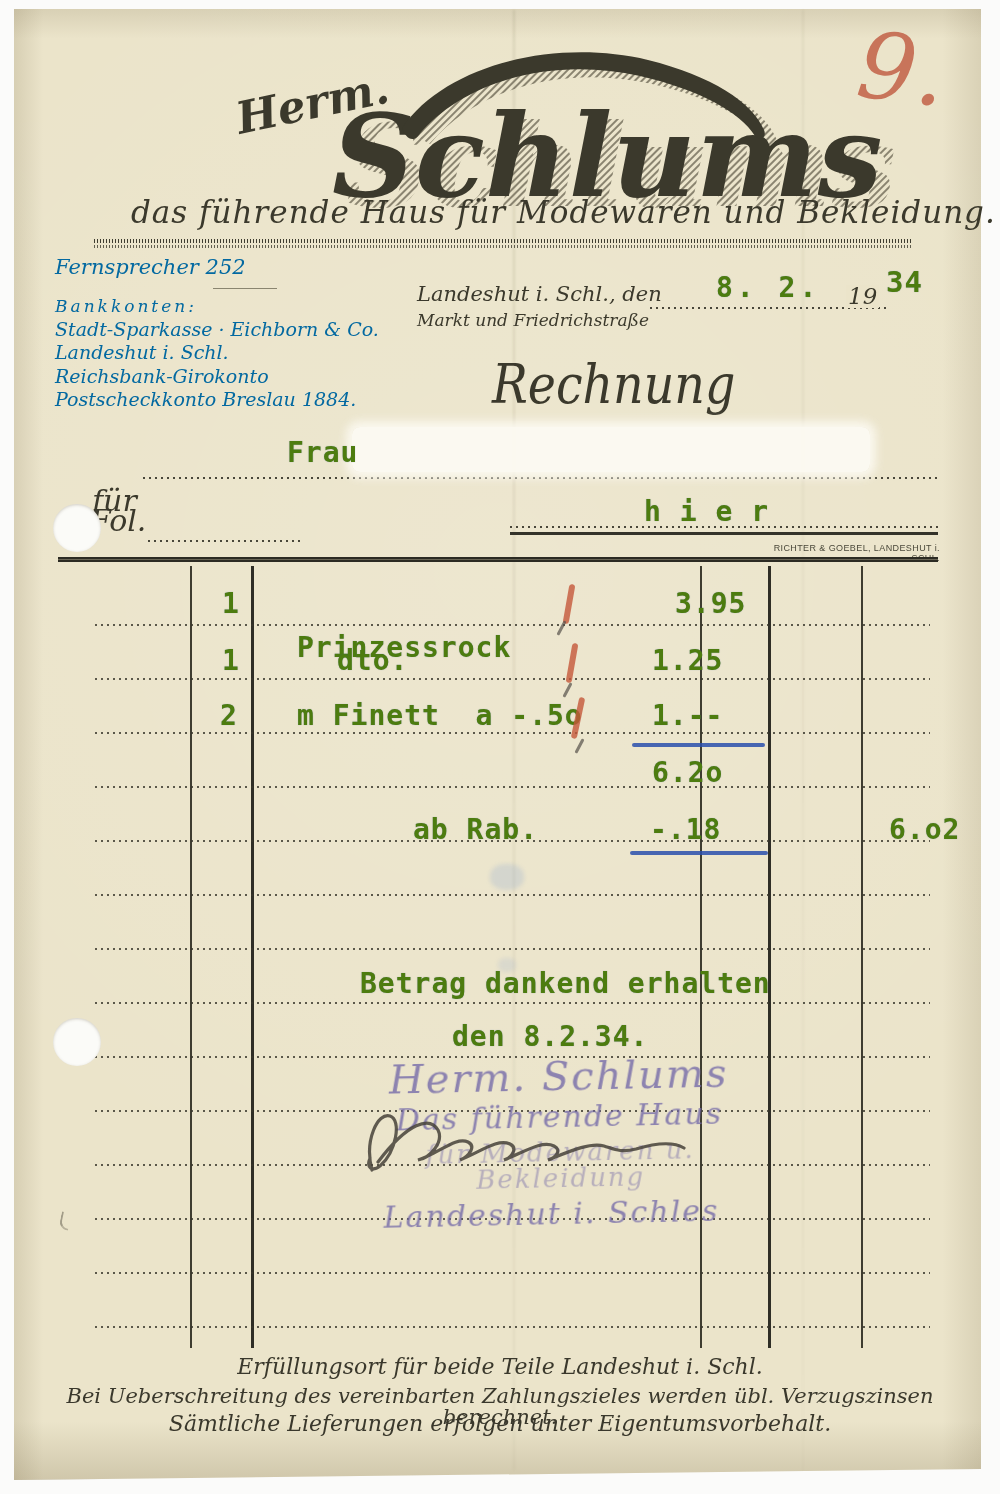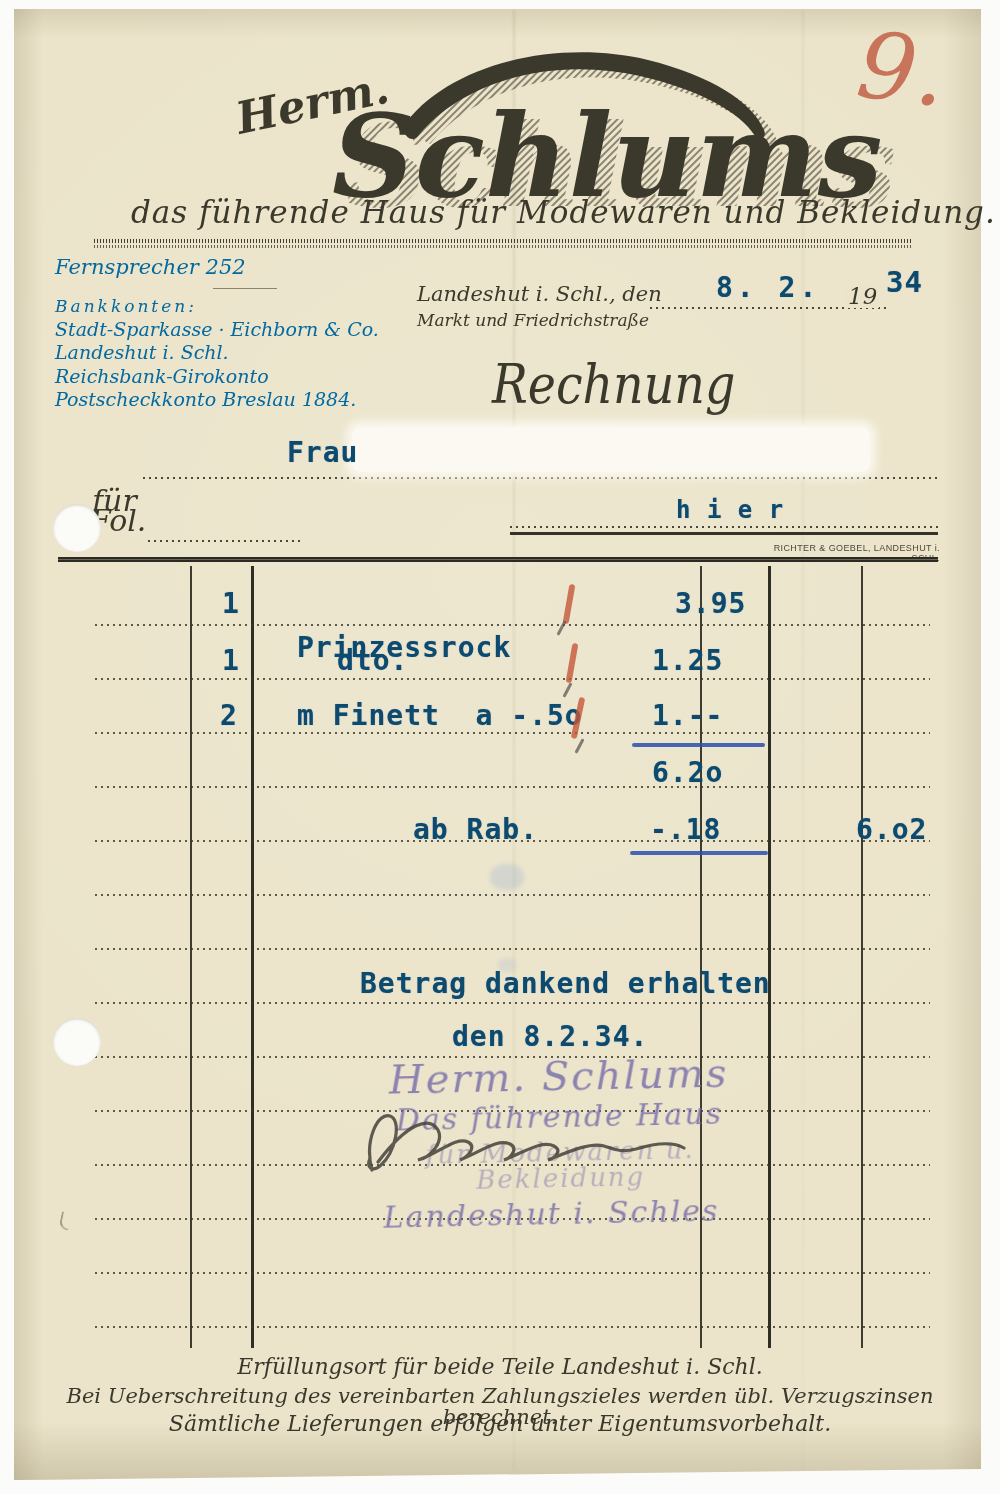--- a/index.html
+++ b/index.html
@@ -10,21 +10,21 @@
            radial-gradient(120% 80% at 50% 38%, rgba(255,255,255,0.10), rgba(0,0,0,0) 60%),
            linear-gradient(90deg, rgba(110,95,60,0.16) 0, rgba(110,95,60,0) 3%, rgba(110,95,60,0) 96%, rgba(110,95,60,0.14) 100%),
            linear-gradient(180deg, rgba(110,95,60,0.15) 0, rgba(110,95,60,0) 2%, rgba(110,95,60,0) 96%, rgba(110,95,60,0.22) 100%),
            #ebe4ca;
          clip-path:polygon(0 0,100% 0,100% calc(100% - 11px),0 100%);
          box-shadow:0 2px 4px rgba(0,0,0,0.15);}
   .content{position:absolute;left:0;top:0;width:1000px;height:1494px;}
   .abs{position:absolute;}
   .ink{color:#3b392c;}
   .it{font-style:italic;}
-  .typed{font-family:"DejaVu Sans Mono",monospace;font-weight:bold;color:#0c4a6e;
+  .typed{font-family:"DejaVu Sans Mono",monospace;font-weight:bold;color:#4d7c0f;
          white-space:pre;letter-spacing:1px;line-height:1;
          text-shadow:0 0 1px rgba(42,79,173,0.45);}
   .dotline{height:2px;background-image:repeating-linear-gradient(90deg, rgba(55,53,42,0.9) 0 2px, transparent 2px 6px);}
   .rowline{position:absolute;left:95px;width:835px;height:2px;
            background-image:repeating-linear-gradient(90deg, rgba(55,53,42,0.8) 0 2px, transparent 2px 6px);}
   .vline{position:absolute;top:566px;height:782px;background:#3e3c30;}
   .ornament{position:absolute;left:94px;width:819px;
             background-image:repeating-linear-gradient(90deg,#3f3d30 0 1px, transparent 1px 3px);}
   .tick{position:absolute;width:6px;border-radius:3px;background:#c4573a;opacity:0.8;}
   .pencil{position:absolute;width:3px;background:#55504a;opacity:0.7;border-radius:2px;}
@@ -88,21 +88,21 @@
 
     <div class="abs ink it" style="left:492px;top:358px;font-size:54px;line-height:1;transform:scaleX(.88);transform-origin:left;">Rechnung</div>
 
     <div class="abs ink it" style="left:92px;top:446px;font-size:30px;line-height:1;margin-top:40px;">für</div>
     <div class="abs dotline" style="left:143px;top:477px;width:797px;"></div>
     <div class="abs" style="left:352px;top:427px;width:518px;height:45px;background:rgba(252,250,242,0.95);border-radius:8px;box-shadow:0 0 10px 6px rgba(252,250,242,0.9);"></div>
     <div class="abs typed" style="left:287px;top:439px;font-size:28px;">Frau</div>
 
     <div class="abs ink it" style="left:90px;top:506px;font-size:30px;line-height:1;">Fol.</div>
     <div class="abs dotline" style="left:148px;top:540px;width:154px;"></div>
-    <div class="abs typed" style="left:676px;top:498px;font-size:24px;">h i e r</div>
+    <div class="abs typed" style="left:644px;top:498px;font-size:28px;">h i e r</div>
     <div class="abs dotline" style="left:510px;top:526px;width:428px;"></div>
     <div class="abs" style="left:510px;top:532px;width:428px;height:3px;background:#34332a;"></div>
     <div class="abs" style="left:753px;top:543px;width:187px;font-family:'Liberation Sans',sans-serif;font-size:9px;letter-spacing:.4px;color:#4a483a;text-align:right;">RICHTER &amp; GOEBEL, LANDESHUT i. SCHL.</div>
 
     <div class="abs" style="left:58px;top:557px;width:880px;height:5px;background:linear-gradient(180deg,#2c2b23 0 2px,#6a6656 2px 3px,#2c2b23 3px 5px);"></div>
     <div class="vline" style="left:190px;width:1.5px;"></div>
     <div class="vline" style="left:251px;width:3px;background:#2f2e26;"></div>
     <div class="vline" style="left:700px;width:2px;"></div>
     <div class="vline" style="left:768px;width:3px;background:#2f2e26;"></div>
     <div class="vline" style="left:861px;width:2px;"></div>
@@ -132,21 +132,21 @@
 
     <div class="abs typed" style="left:220px;top:702px;font-size:28px;">2</div>
     <div class="abs typed" style="left:297px;top:702px;font-size:28px;">m Finett  a -.5o</div>
     <div class="abs typed" style="left:652px;top:702px;font-size:28px;">1.--</div>
     <div class="blueline" style="left:632px;top:743px;width:133px;"></div>
 
     <div class="abs typed" style="left:652px;top:759px;font-size:28px;">6.2o</div>
     <div class="abs typed" style="left:413px;top:816px;font-size:28px;">ab Rab.</div>
     <div class="abs typed" style="left:650px;top:816px;font-size:28px;">-.18</div>
     <div class="blueline" style="left:630px;top:851px;width:138px;"></div>
-    <div class="abs typed" style="left:856px;top:816px;font-size:28px;">6.o2</div>
+    <div class="abs typed" style="left:889px;top:816px;font-size:28px;">6.o2</div>
 
     <div class="tick" style="left:566px;top:584px;height:40px;transform:rotate(10deg);"></div>
     <div class="tick" style="left:569px;top:643px;height:40px;transform:rotate(10deg);"></div>
     <div class="tick" style="left:575px;top:697px;height:42px;transform:rotate(12deg);"></div>
     <div class="pencil" style="left:560px;top:620px;height:16px;transform:rotate(28deg);"></div>
     <div class="pencil" style="left:566px;top:682px;height:16px;transform:rotate(28deg);"></div>
     <div class="pencil" style="left:578px;top:738px;height:16px;transform:rotate(28deg);"></div>
 
     <div class="abs" style="left:490px;top:864px;width:34px;height:26px;background:rgba(90,130,210,0.16);border-radius:45%;filter:blur(2px);"></div>
     <div class="abs" style="left:498px;top:958px;width:18px;height:14px;background:rgba(90,130,210,0.12);border-radius:45%;filter:blur(2px);"></div>

